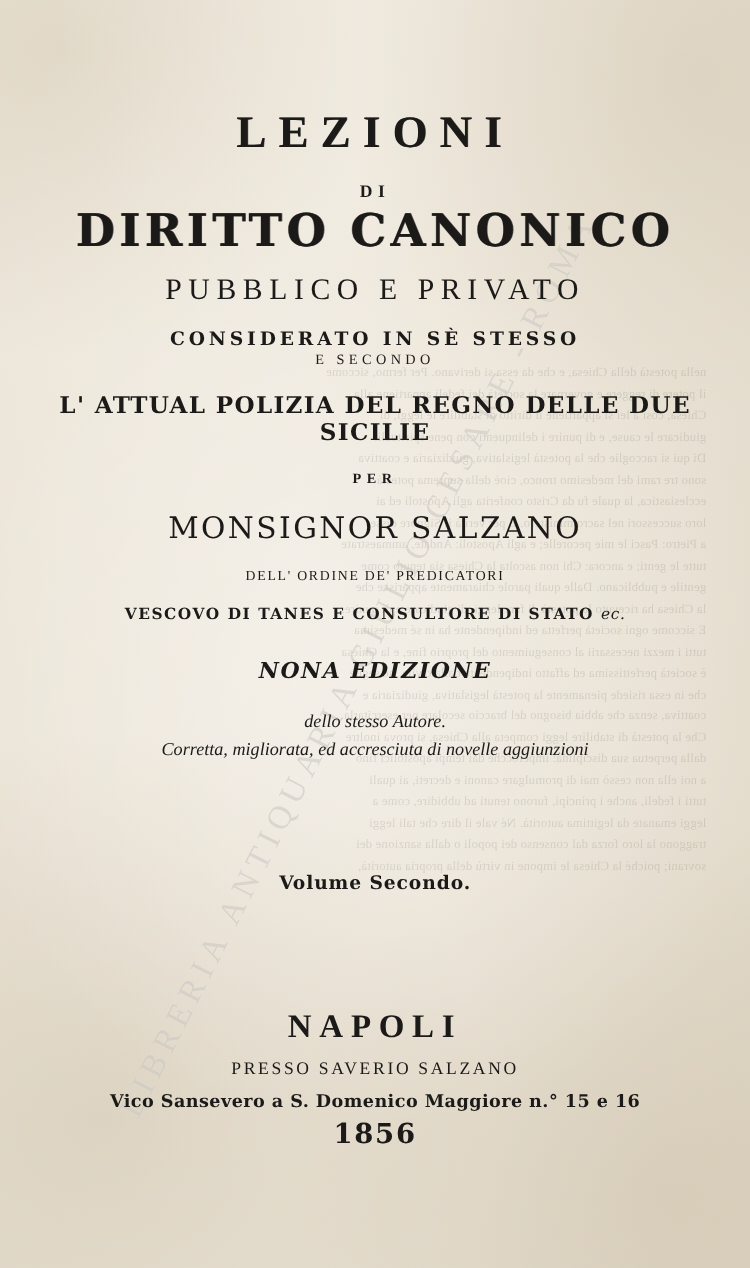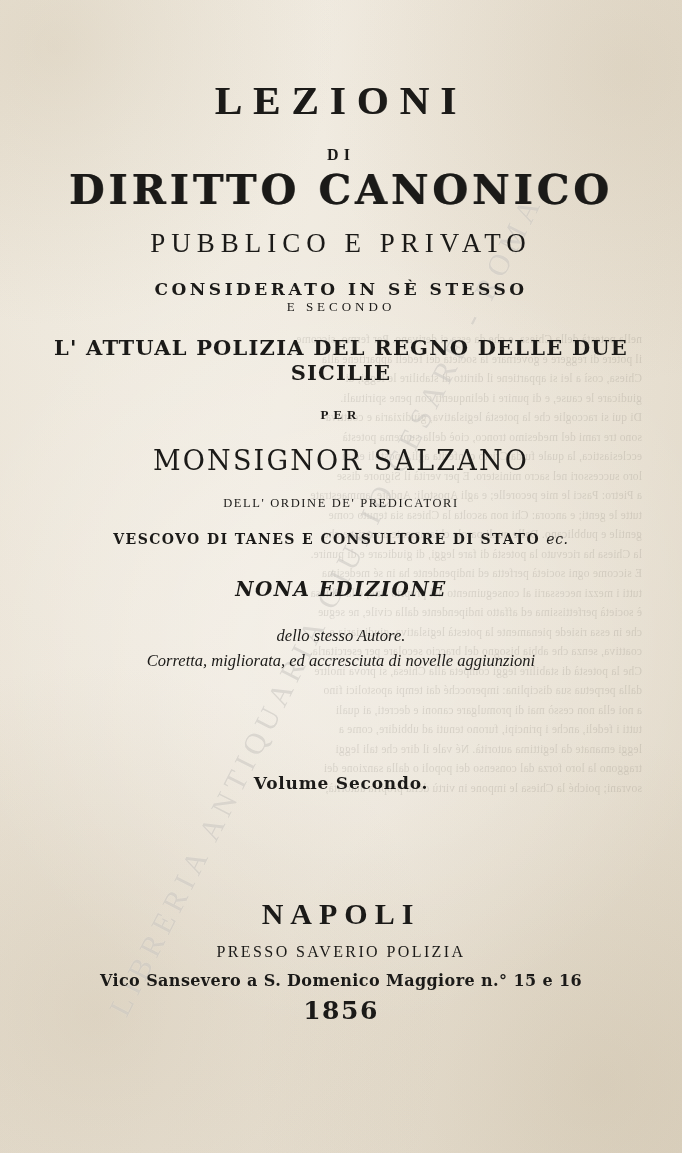--- a/index.html
+++ b/index.html
@@ -70,21 +70,21 @@
   }
 
   .content {
     position: relative;
     z-index: 3;
     padding: 0 48px;
     text-align: center;
   }
 
   .t-lezioni {
-    margin-top: 76px;
+    margin-top: 96px;
     font-size: 41px;
     letter-spacing: 11px;
     font-weight: 700;
     font-family: "Liberation Serif", serif;
     text-shadow: 0.4px 0 0 rgba(0,0,0,0.55);
   }
   .t-di {
     margin-top: 22px;
     font-size: 16px;
     letter-spacing: 5px;
@@ -260,17 +260,17 @@
       <span>VESCOVO DI TANES E CONSULTORE DI STATO</span>
       <em>ec.</em>
     </div>
     <div class="t-edition">NONA EDIZIONE</div>
     <div class="t-note">
       <div>dello stesso Autore.</div>
       <div>Corretta, migliorata, ed accresciuta di novelle aggiunzioni</div>
     </div>
     <div class="t-volume">Volume Secondo.</div>
     <div class="t-city">NAPOLI</div>
-    <div class="t-publisher">PRESSO SAVERIO POLIZIA</div>
+    <div class="t-publisher">PRESSO SAVERIO SALZANO</div>
     <div class="t-address smudge">Vico Sansevero a S. Domenico Maggiore n.° 15 e 16</div>
     <div class="t-year">1856</div>
   </div>
 </div>
 
 </body></html>

